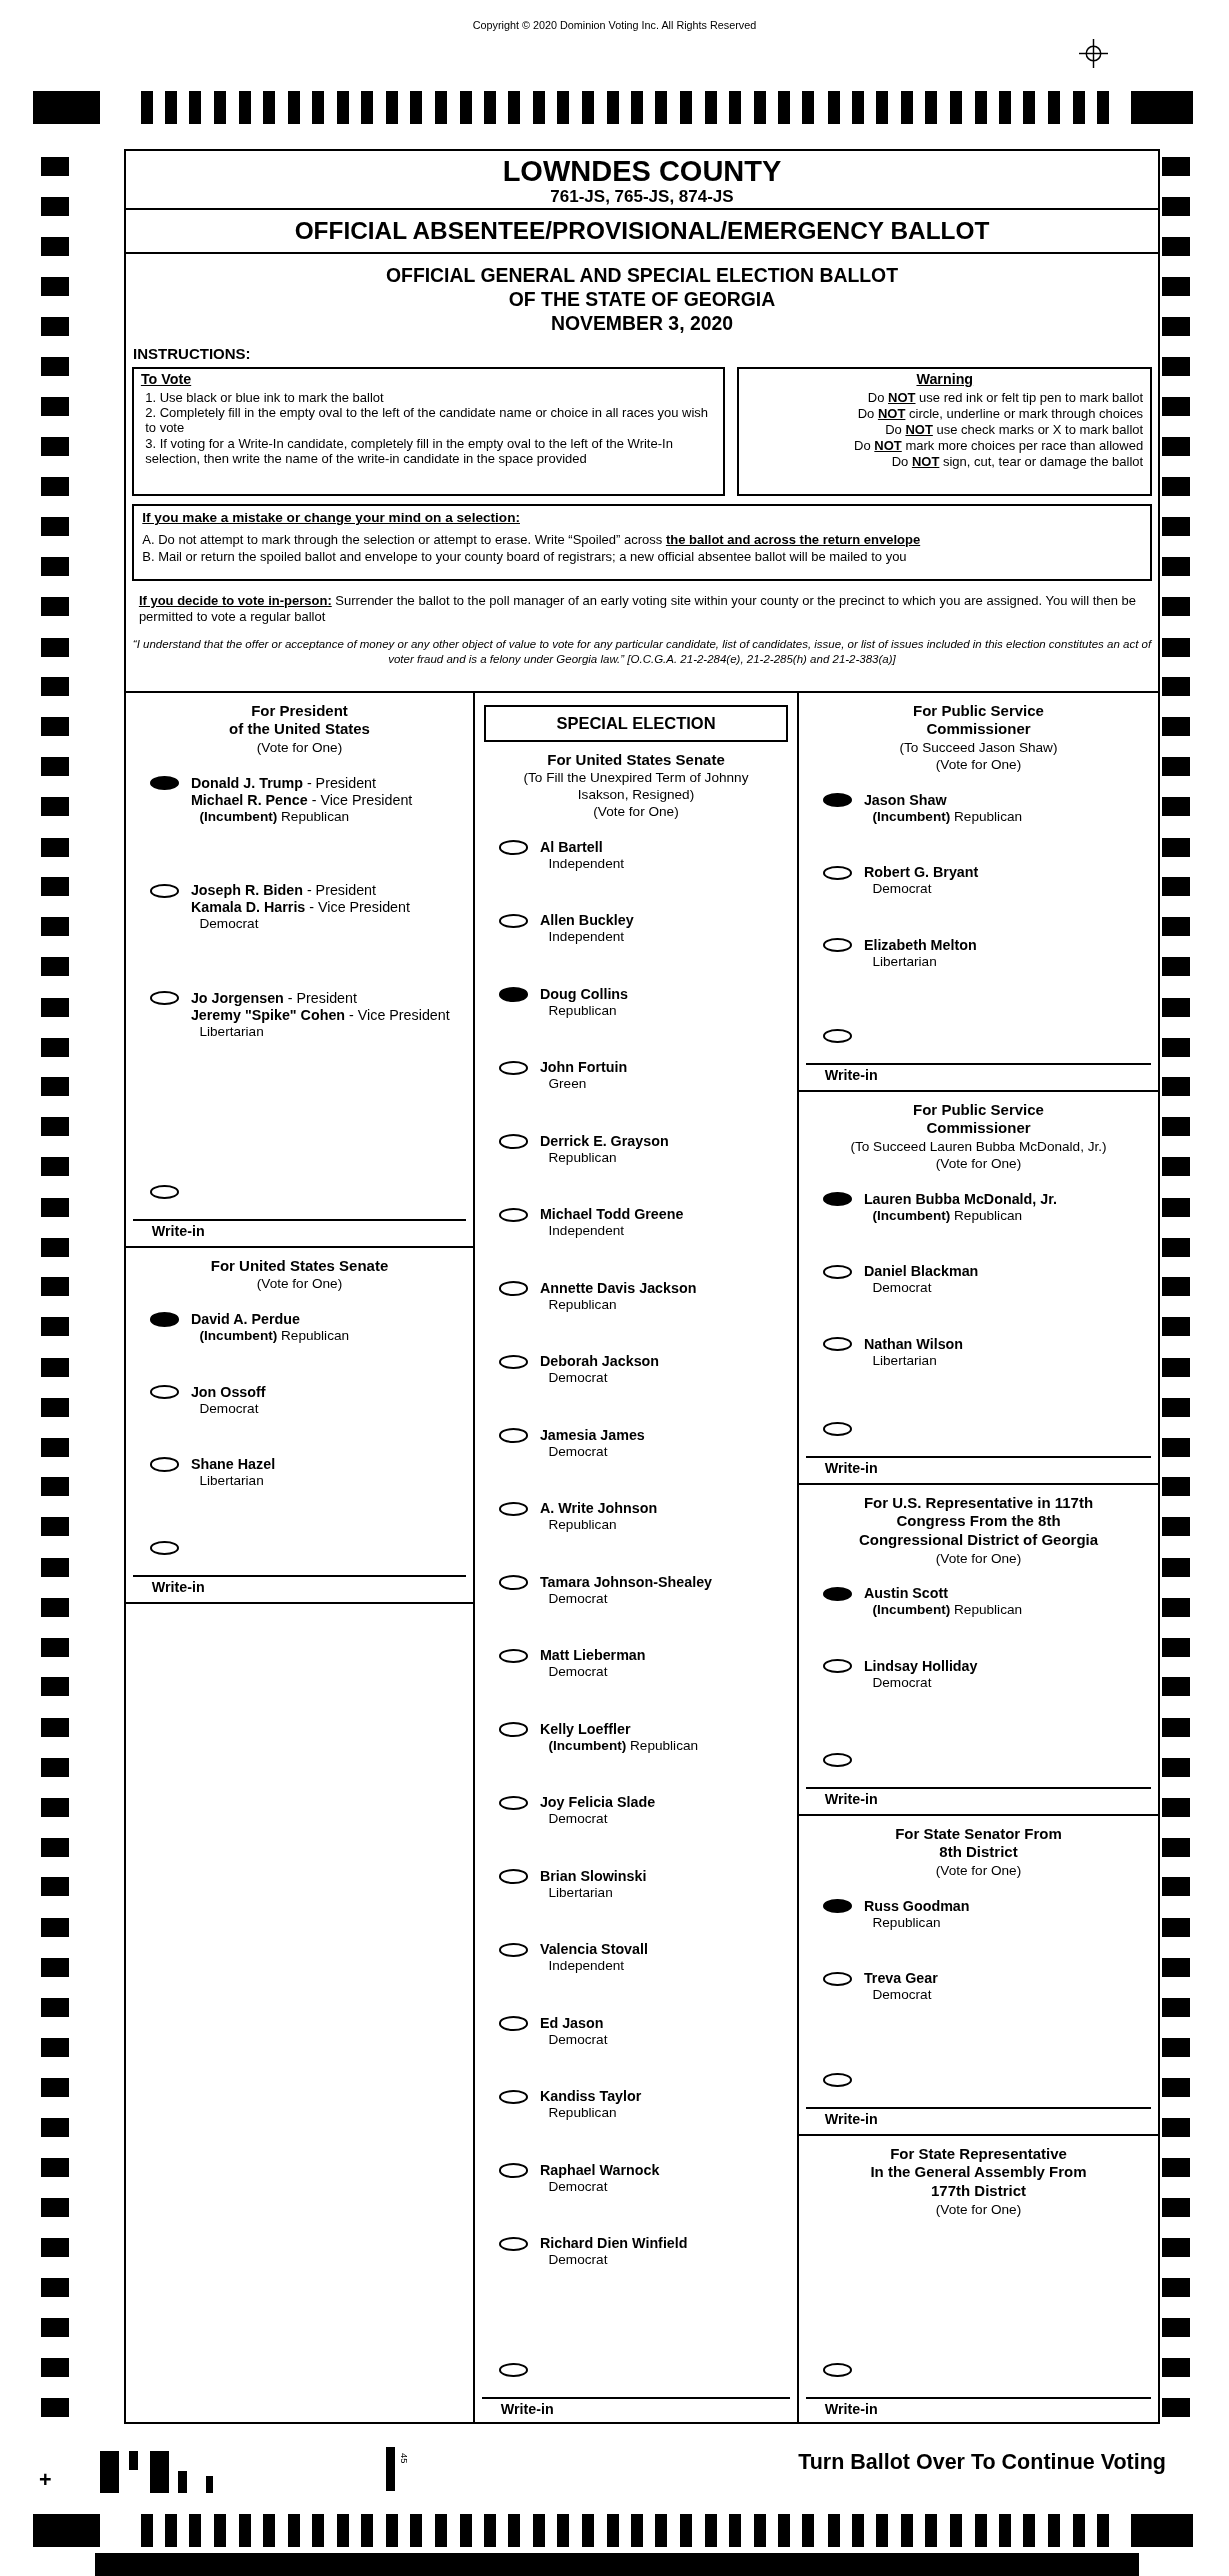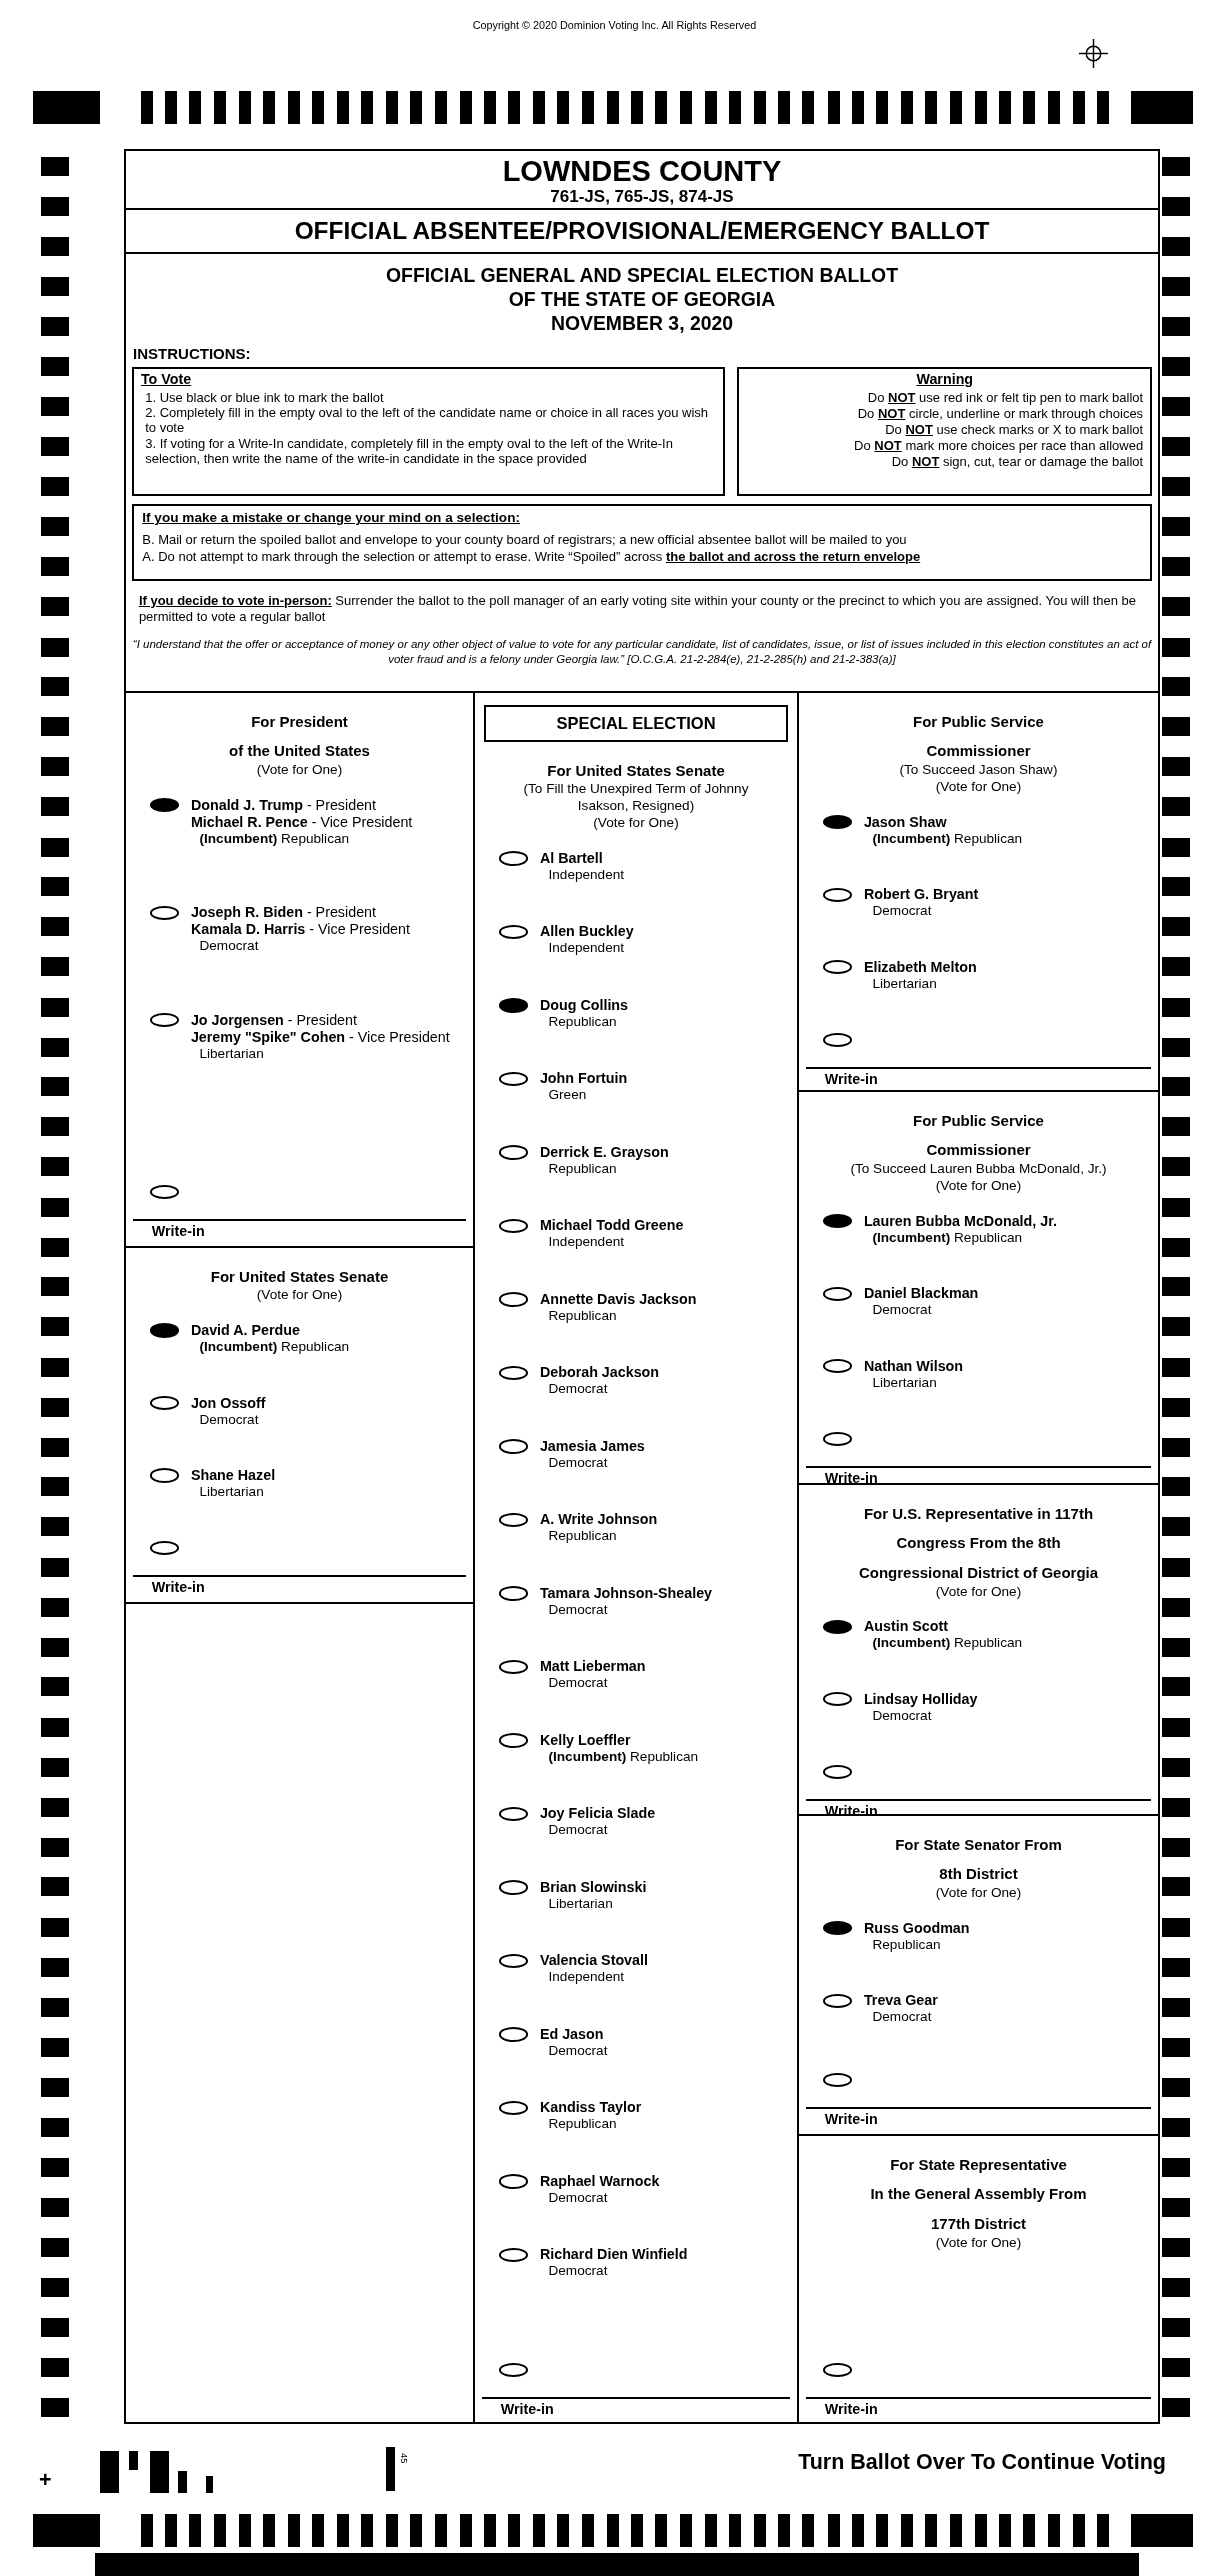--- a/index.html
+++ b/index.html
@@ -59,21 +59,21 @@
   .col3 .contest { border-bottom:2.2px solid #000; }
   .col3 .contest:nth-child(1) { height:399px; }
   .col3 .contest:nth-child(2) { height:393px; }
   .col3 .contest:nth-child(3) { height:331px; }
   .col3 .contest:nth-child(4) { height:320px; }
   .col3 .contest:nth-child(5) { flex:1; border-bottom:none; }
 
   .special-box { border:2.2px solid #000; margin:11.5px 8.6px 0; text-align:center;
                  font-weight:bold; font-size:16.5px; padding:7.2px 0; }
 
-  .contest-title { font-weight:bold; font-size:15px; line-height:18.6px; text-align:center;margin-top:11px; }
+  .contest-title { font-weight:bold; font-size:15px; line-height:18.6px; text-align:center; }
   .contest-note  { font-size:13.6px; line-height:17px; text-align:center; }
 
   .cands { margin-top:18.6px; }
   .candidate { display:flex; gap:11.5px; padding-left:24.4px; margin-bottom:39px; }
   .col2 .candidate { margin-bottom:40px; }
   .candidate.multi { margin-bottom:57px; }
   .oval { display:inline-block; width:29px; height:14.3px; border:2.2px solid #000;
           border-radius:50%; flex:none; margin-top:1.4px; background:#fff; }
   .oval.filled { background:#000; }
   .cand-name  { font-size:14.3px; line-height:17px; }
@@ -137,22 +137,22 @@
               <div class="warn-item">Do <span class="bold-ul">NOT</span> circle, underline or mark through choices</div>
               <div class="warn-item">Do <span class="bold-ul">NOT</span> use check marks or X to mark ballot</div>
               <div class="warn-item">Do <span class="bold-ul">NOT</span> mark more choices per race than allowed</div>
               <div class="warn-item">Do <span class="bold-ul">NOT</span> sign, cut, tear or damage the ballot</div>
             </div>
         </div>
       </div>
 
       <div class="mistake-box">
         <div class="mistake-title">If you make a mistake or change your mind on a selection:</div>
+        <div class="mistake-line"><span>A. Do not attempt to mark through the selection or attempt to erase.  Write “Spoiled” across </span><span class="bold-ul">the ballot and across the return envelope</span></div>
         <div class="mistake-line">B. Mail or return the spoiled ballot and envelope to your county board of registrars; a new official absentee ballot will be mailed to you</div>
-        <div class="mistake-line"><span>A. Do not attempt to mark through the selection or attempt to erase.  Write “Spoiled” across </span><span class="bold-ul">the ballot and across the return envelope</span></div>
       </div>
 
       <div class="inperson"><span class="bold-ul">If you decide to vote in-person:</span><span>  Surrender the ballot to the poll manager of an early voting site within your county or the precinct to which you are assigned.  You will then be permitted to vote a regular ballot</span></div>
 
       <div class="legal">“I understand that the offer or acceptance of money or any other object of value to vote for any particular candidate, list of candidates, issue, or list of issues included in this election constitutes an act of voter fraud and is a felony under Georgia law.” [O.C.G.A. 21-2-284(e), 21-2-285(h) and 21-2-383(a)]</div>
     </div>
 
     <div class="columns">
       <div class="col col1" id="col-0">
           <div class="contest">

